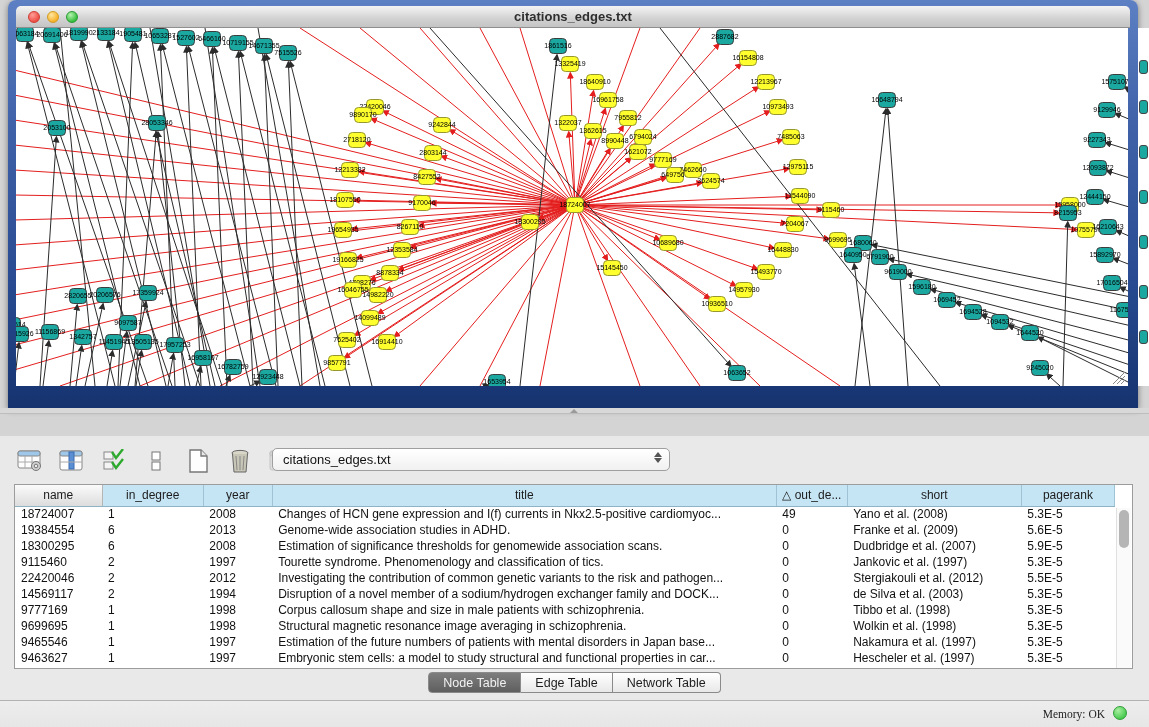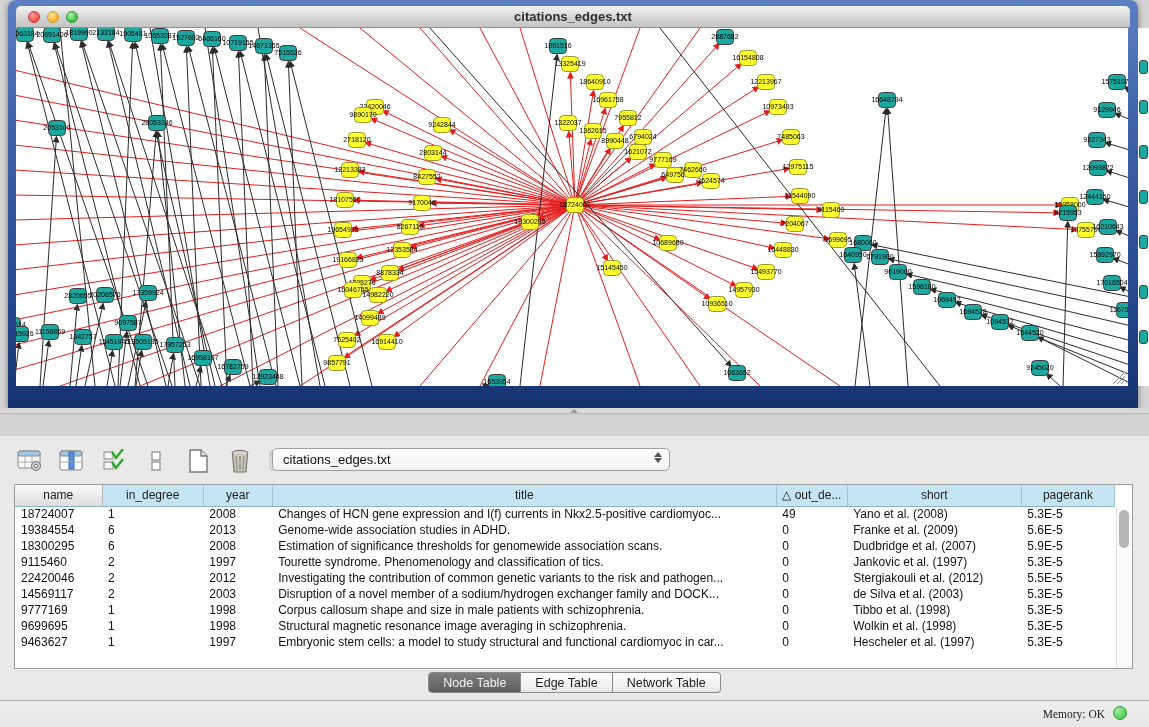--- a/index.html
+++ b/index.html
@@ -835,21 +835,21 @@
             <td>2</td>
             <td>2012</td>
             <td>Investigating the contribution of common genetic variants to the risk and pathogen...</td>
             <td>0</td>
             <td>Stergiakouli et al. (2012)</td>
             <td>5.5E-5</td>
           </tr>
           <tr>
             <td>14569117</td>
             <td>2</td>
-            <td>2003</td>
+            <td>1994</td>
             <td>Disruption of a novel member of a sodium/hydrogen exchanger family and DOCK...</td>
             <td>0</td>
             <td>de Silva et al. (2003)</td>
             <td>5.3E-5</td>
           </tr>
           <tr>
             <td>9777169</td>
             <td>1</td>
             <td>1998</td>
             <td>Corpus callosum shape and size in male patients with schizophrenia.</td>
@@ -860,24 +860,33 @@
           <tr>
             <td>9699695</td>
             <td>1</td>
             <td>1998</td>
             <td>Structural magnetic resonance image averaging in schizophrenia.</td>
             <td>0</td>
             <td>Wolkin et al. (1998)</td>
             <td>5.3E-5</td>
           </tr>
           <tr>
+            <td>9465546</td>
+            <td>1</td>
+            <td>1997</td>
+            <td>Estimation of the future numbers of patients with mental disorders in Japan base...</td>
+            <td>0</td>
+            <td>Nakamura et al. (1997)</td>
+            <td>5.3E-5</td>
+          </tr>
+          <tr>
             <td>9463627</td>
             <td>1</td>
             <td>1997</td>
-            <td>Embryonic stem cells: a model to study structural and functional cardiomyoc in car...</td>
+            <td>Embryonic stem cells: a model to study structural and functional properties in car...</td>
             <td>0</td>
             <td>Hescheler et al. (1997)</td>
             <td>5.3E-5</td>
           </tr>
         </tbody>
     </table>
     <div id="vscroll">
         <div id="vthumb"></div>
       </div>
   </div>

